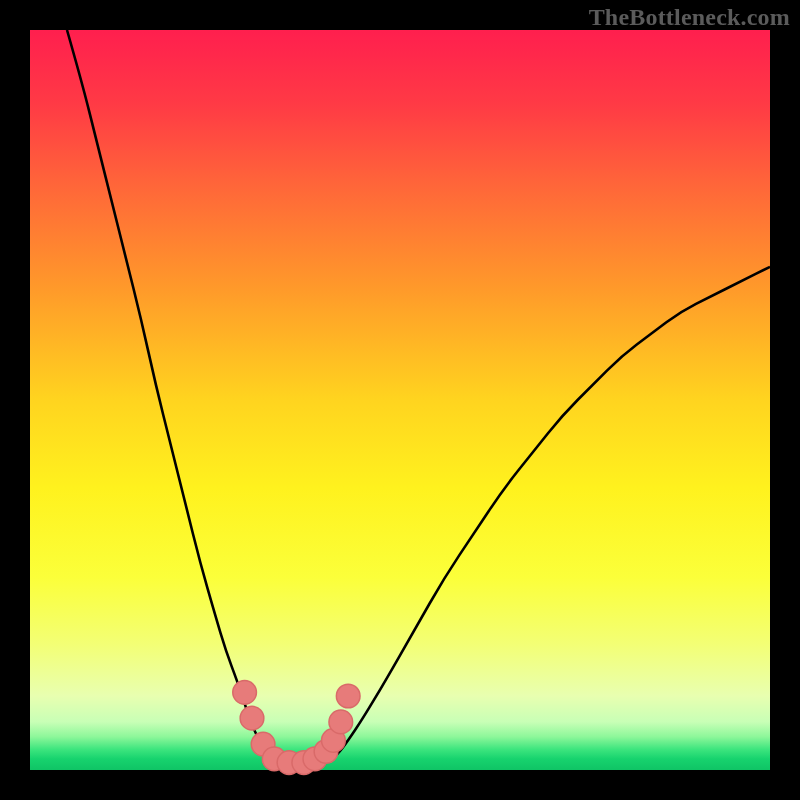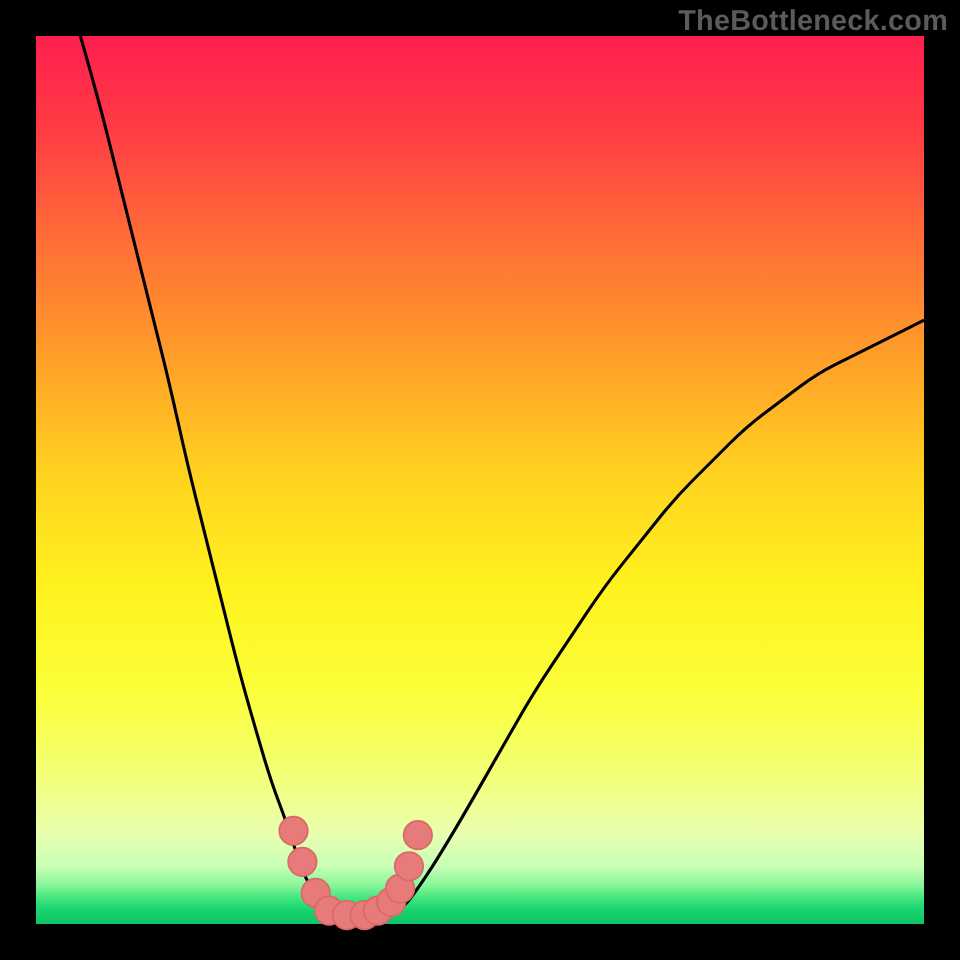--- a/index.html
+++ b/index.html
@@ -11,20 +11,21 @@
     overflow: hidden;
     font-family: Arial, Helvetica, sans-serif;
   }
   .frame {
     position: absolute;
     top: 0;
     left: 0;
     width: 800px;
     height: 800px;
     background: #000;
+    font-family: Liberation Serif, serif;
   }
   .plot-area {
     position: absolute;
     top: 30px;
     left: 30px;
     width: 740px;
     height: 740px;
     
   }
   .watermark {

